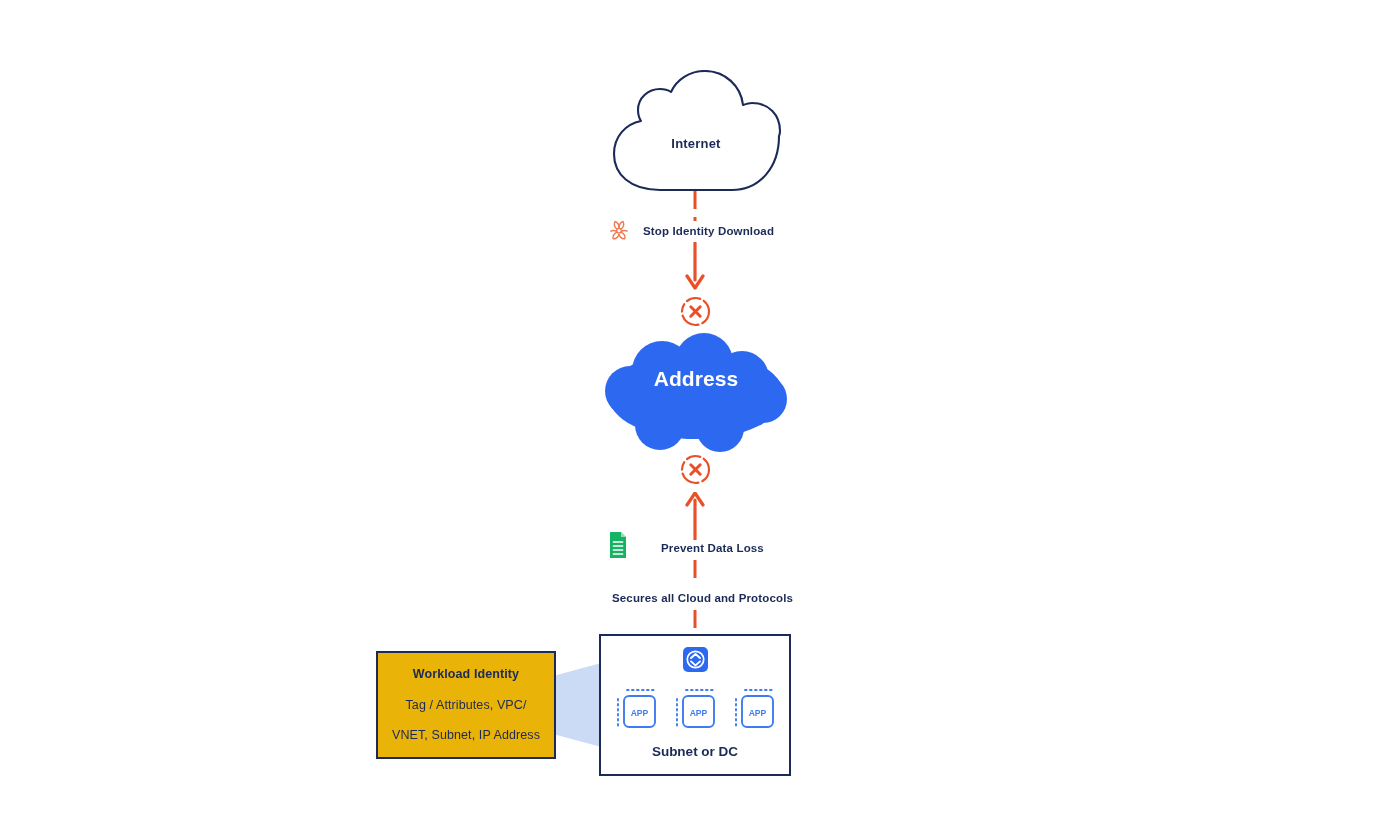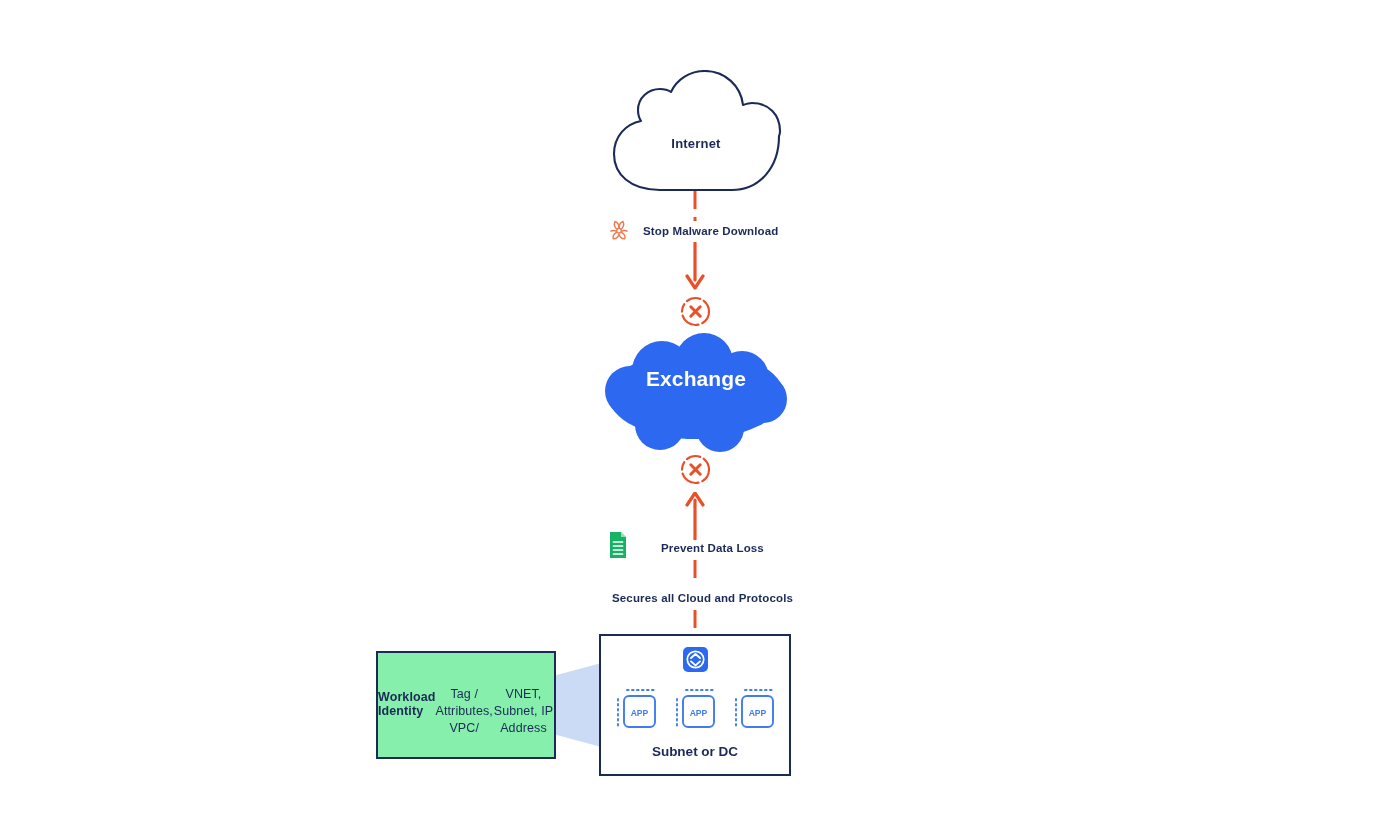--- a/index.html
+++ b/index.html
@@ -109,24 +109,24 @@
     color: #1b2a57;
   }
 
   
   .wi-box {
     left: 376px;
     top: 643px;
     width: 180px;
     height: 108px;
     border: 2px solid #1b2a57;
-    background: #86efac;
+    background: #eab308;
     box-sizing: border-box;
     display: flex;
-    flex-direction: row;
+    flex-direction: column;
     align-items: center;
     justify-content: center;
   }
   .wi-title {
     font-size: 12.5px;
     font-weight: bold;
     color: #1b2a57;
     margin-bottom: 3px;
     letter-spacing: .1px;
   }
@@ -172,21 +172,21 @@
     <g fill="none" stroke="#ef7a52" stroke-width="1.5">
       <circle cx="12" cy="11.6" r="2.5"></circle>
       <path d="M12 9.1 C 12 4.5, 9.6 2.2, 7.6 1.6 C 6.4 4.2, 6.8 7.4, 9.8 10.2"></path>
       <path d="M12 9.1 C 12 4.5, 14.4 2.2, 16.4 1.6 C 17.6 4.2, 17.2 7.4, 14.2 10.2"></path>
       <path d="M9.9 12.9 C 6 15.2, 5.1 18.4, 5.6 20.4 C 8.4 20.6, 11.2 19, 12.2 15"></path>
       <path d="M14.1 12.9 C 18 15.2, 18.9 18.4, 18.4 20.4 C 15.6 20.6, 12.8 19, 11.8 15"></path>
       <path d="M2.6 12.4 C 4.6 11.2, 7.4 11.2, 9.4 12.4"></path>
       <path d="M21.4 12.4 C 19.4 11.2, 16.6 11.2, 14.6 12.4"></path>
     </g>
   </svg>
-  <div class="abs trunk-label lbl-malware">Stop Malware Download</div>
+  <div class="abs trunk-label lbl-malware">Stop Identity Download</div>
 
   <svg class="conn" style="left:681px; top:234px; width:28px; height:48px;" viewBox="0 0 28 48">
     <line x1="14" y1="1" x2="14" y2="38" stroke="#e8502a" stroke-width="3.2" stroke-linecap="round"></line>
     <path d="M6 34 L14 46 L22 34" fill="none" stroke="#e8502a" stroke-width="3.2" stroke-linecap="round" stroke-linejoin="round"></path>
   </svg>
 
   <svg class="abs" style="left:679px; top:287px; width:33px; height:33px;" viewBox="0 0 33 33">
     <circle cx="16.5" cy="16.5" r="13.5" fill="none" stroke="#e8502a" stroke-width="2.2" stroke-dasharray="14 4 20 4 8 4" stroke-linecap="round"></circle>
     <path d="M11.8 11.8 L21.2 21.2 M21.2 11.8 L11.8 21.2" stroke="#e8502a" stroke-width="3" stroke-linecap="round"></path>
   </svg>
@@ -197,21 +197,21 @@
       <circle cx="62" cy="38" r="30"></circle>
       <circle cx="104" cy="29" r="29"></circle>
       <circle cx="142" cy="45" r="27"></circle>
       <circle cx="30" cy="58" r="25"></circle>
       <circle cx="163" cy="66" r="24"></circle>
       <circle cx="60" cy="92" r="25"></circle>
       <circle cx="120" cy="95" r="24"></circle>
     </g>
   </svg>
   <div class="abs zte-label">
-    <div>Exchange</div>
+    <div>Address</div>
   </div>
 
   <svg class="abs" style="left:679px; top:445px; width:33px; height:33px;" viewBox="0 0 33 33">
     <circle cx="16.5" cy="16.5" r="13.5" fill="none" stroke="#e8502a" stroke-width="2.2" stroke-dasharray="14 4 20 4 8 4" stroke-linecap="round"></circle>
     <path d="M11.8 11.8 L21.2 21.2 M21.2 11.8 L11.8 21.2" stroke="#e8502a" stroke-width="3" stroke-linecap="round"></path>
   </svg>
 
   <svg class="conn" style="left:681px; top:484px; width:28px; height:48px;" viewBox="0 0 28 48">
     <line x1="14" y1="47" x2="14" y2="8" stroke="#e8502a" stroke-width="3.2" stroke-linecap="round"></line>
     <path d="M6 13 L14 1 L22 13" fill="none" stroke="#e8502a" stroke-width="3.2" stroke-linecap="round" stroke-linejoin="round"></path>

